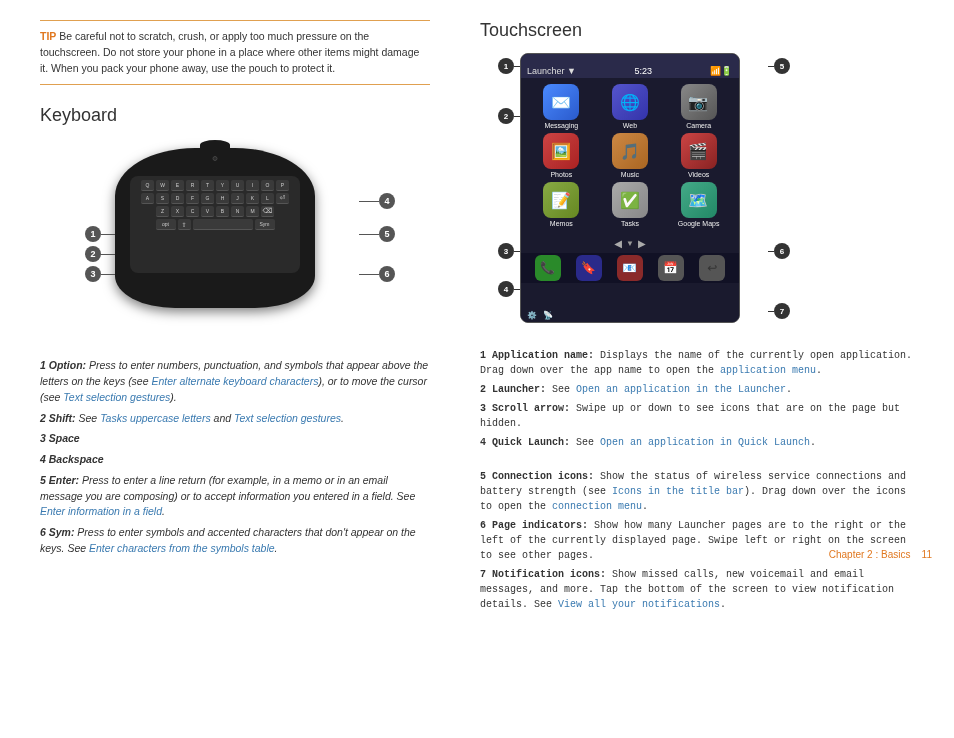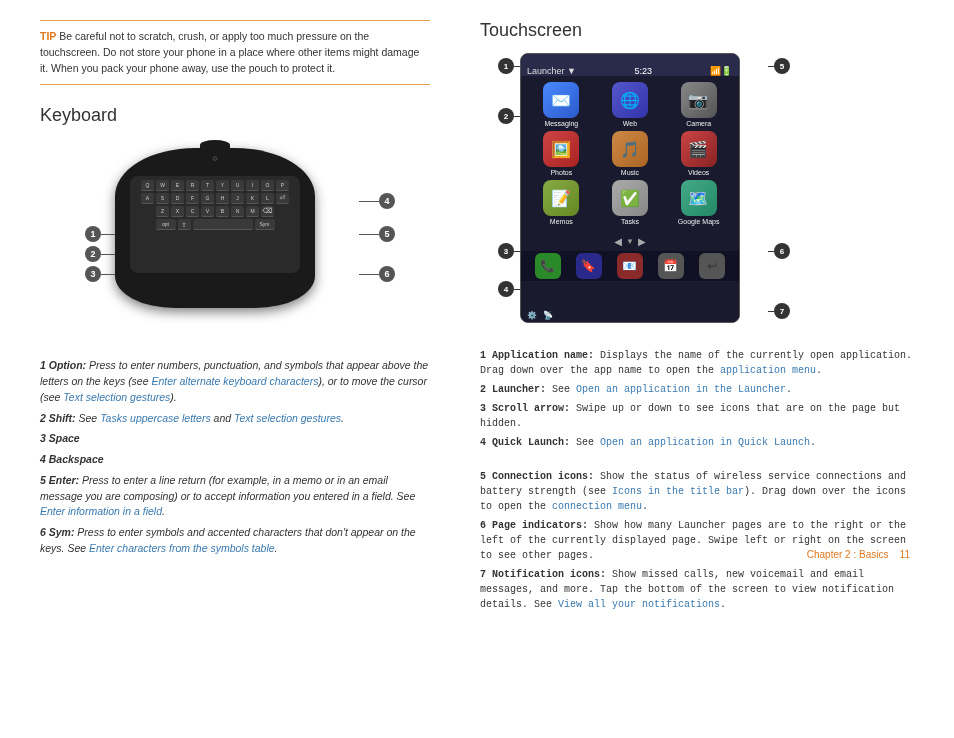--- a/index.html
+++ b/index.html
@@ -177,23 +177,23 @@
       border-radius: 8px;
       overflow: hidden;
       position: relative;
       border: 1px solid #555;
     }
 
     .status-bar {
       background: #2a2a4a;
       height: 22px;
       display: flex;
-      align-items: flex-end;
+      align-items: flex-start;
       justify-content: space-between;
-      padding: 0 6px;
+      padding: 12px 6px;
       font-size: 9px;
       color: #ccc;
     }
 
     .app-grid {
       display: grid;
       grid-template-columns: repeat(3, 1fr);
       gap: 4px;
       padding: 6px 8px;
     }
@@ -286,21 +286,21 @@
 
     .right-desc-list li {
       margin-bottom: 4px;
       font-family: Liberation Mono, monospace;
     }
 
     
     .page-footer {
       position: absolute;
       bottom: 12px;
-      right: 44px;
+      right: 22px;
       font-size: 10px;
       color: #e07820;
     }
 
     .notification-bar {
       position: absolute;
       bottom: 0;
       left: 0; right: 0;
       height: 14px;
       background: #1a1a2e;

